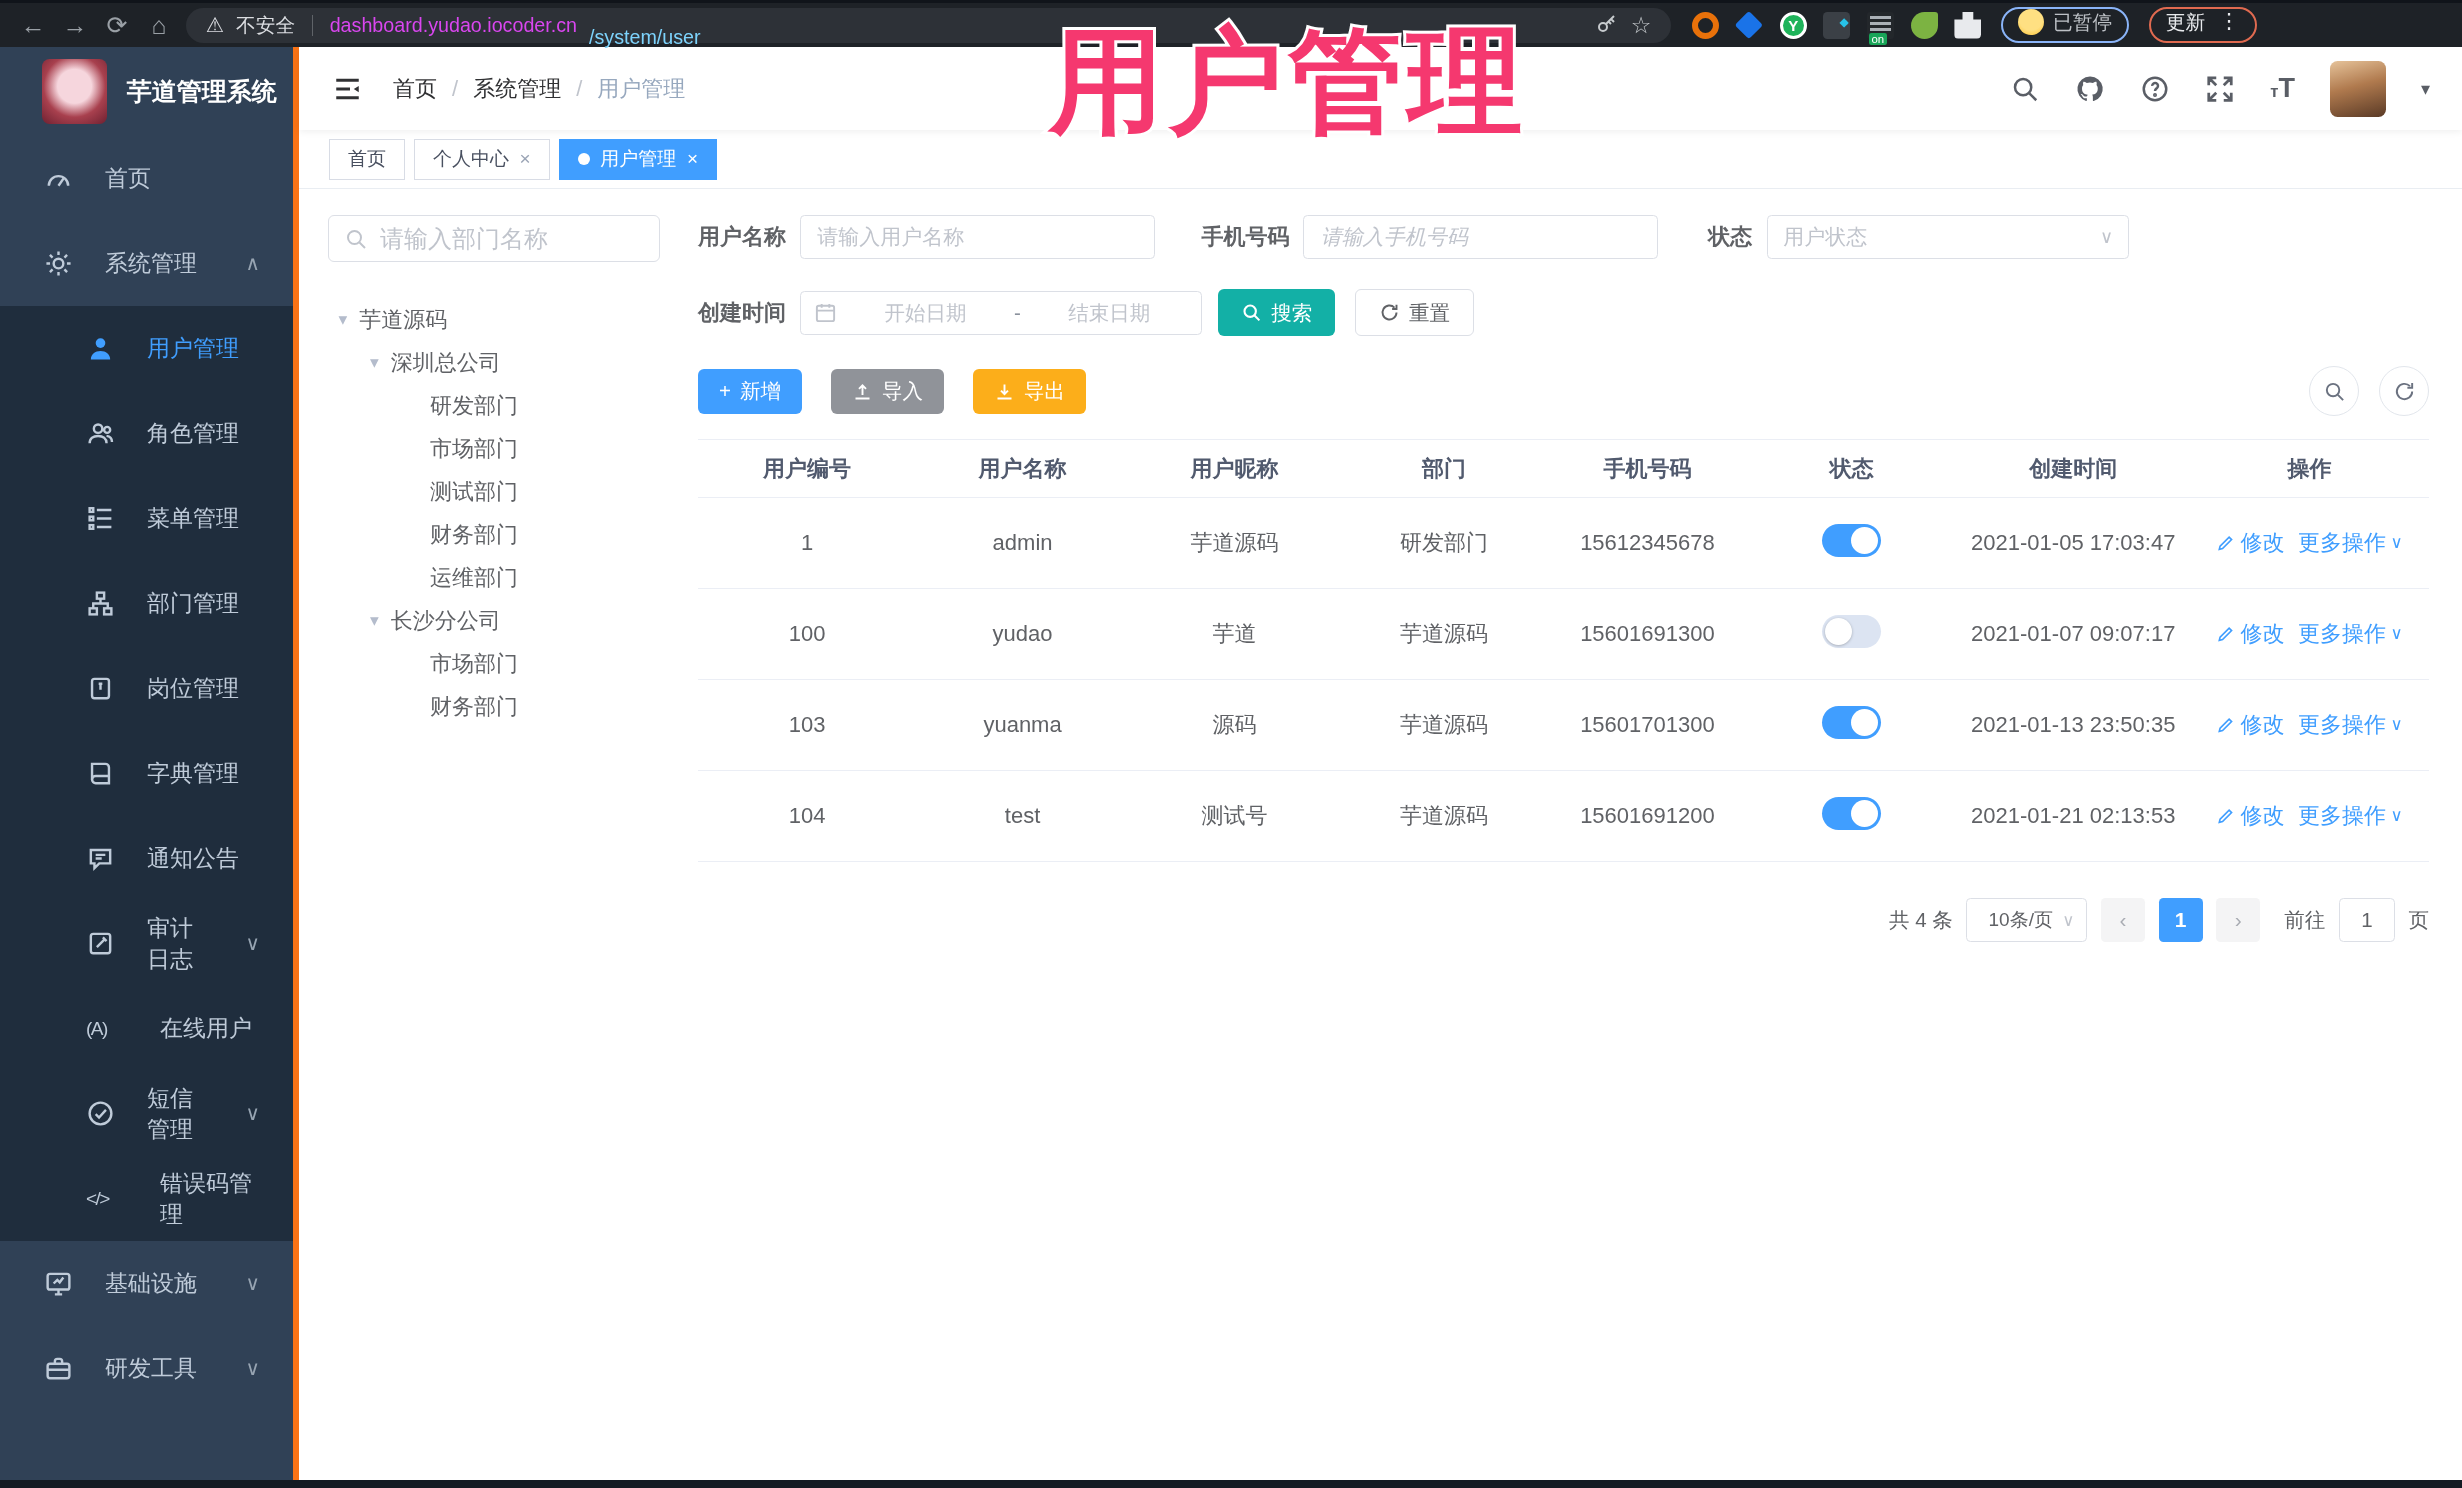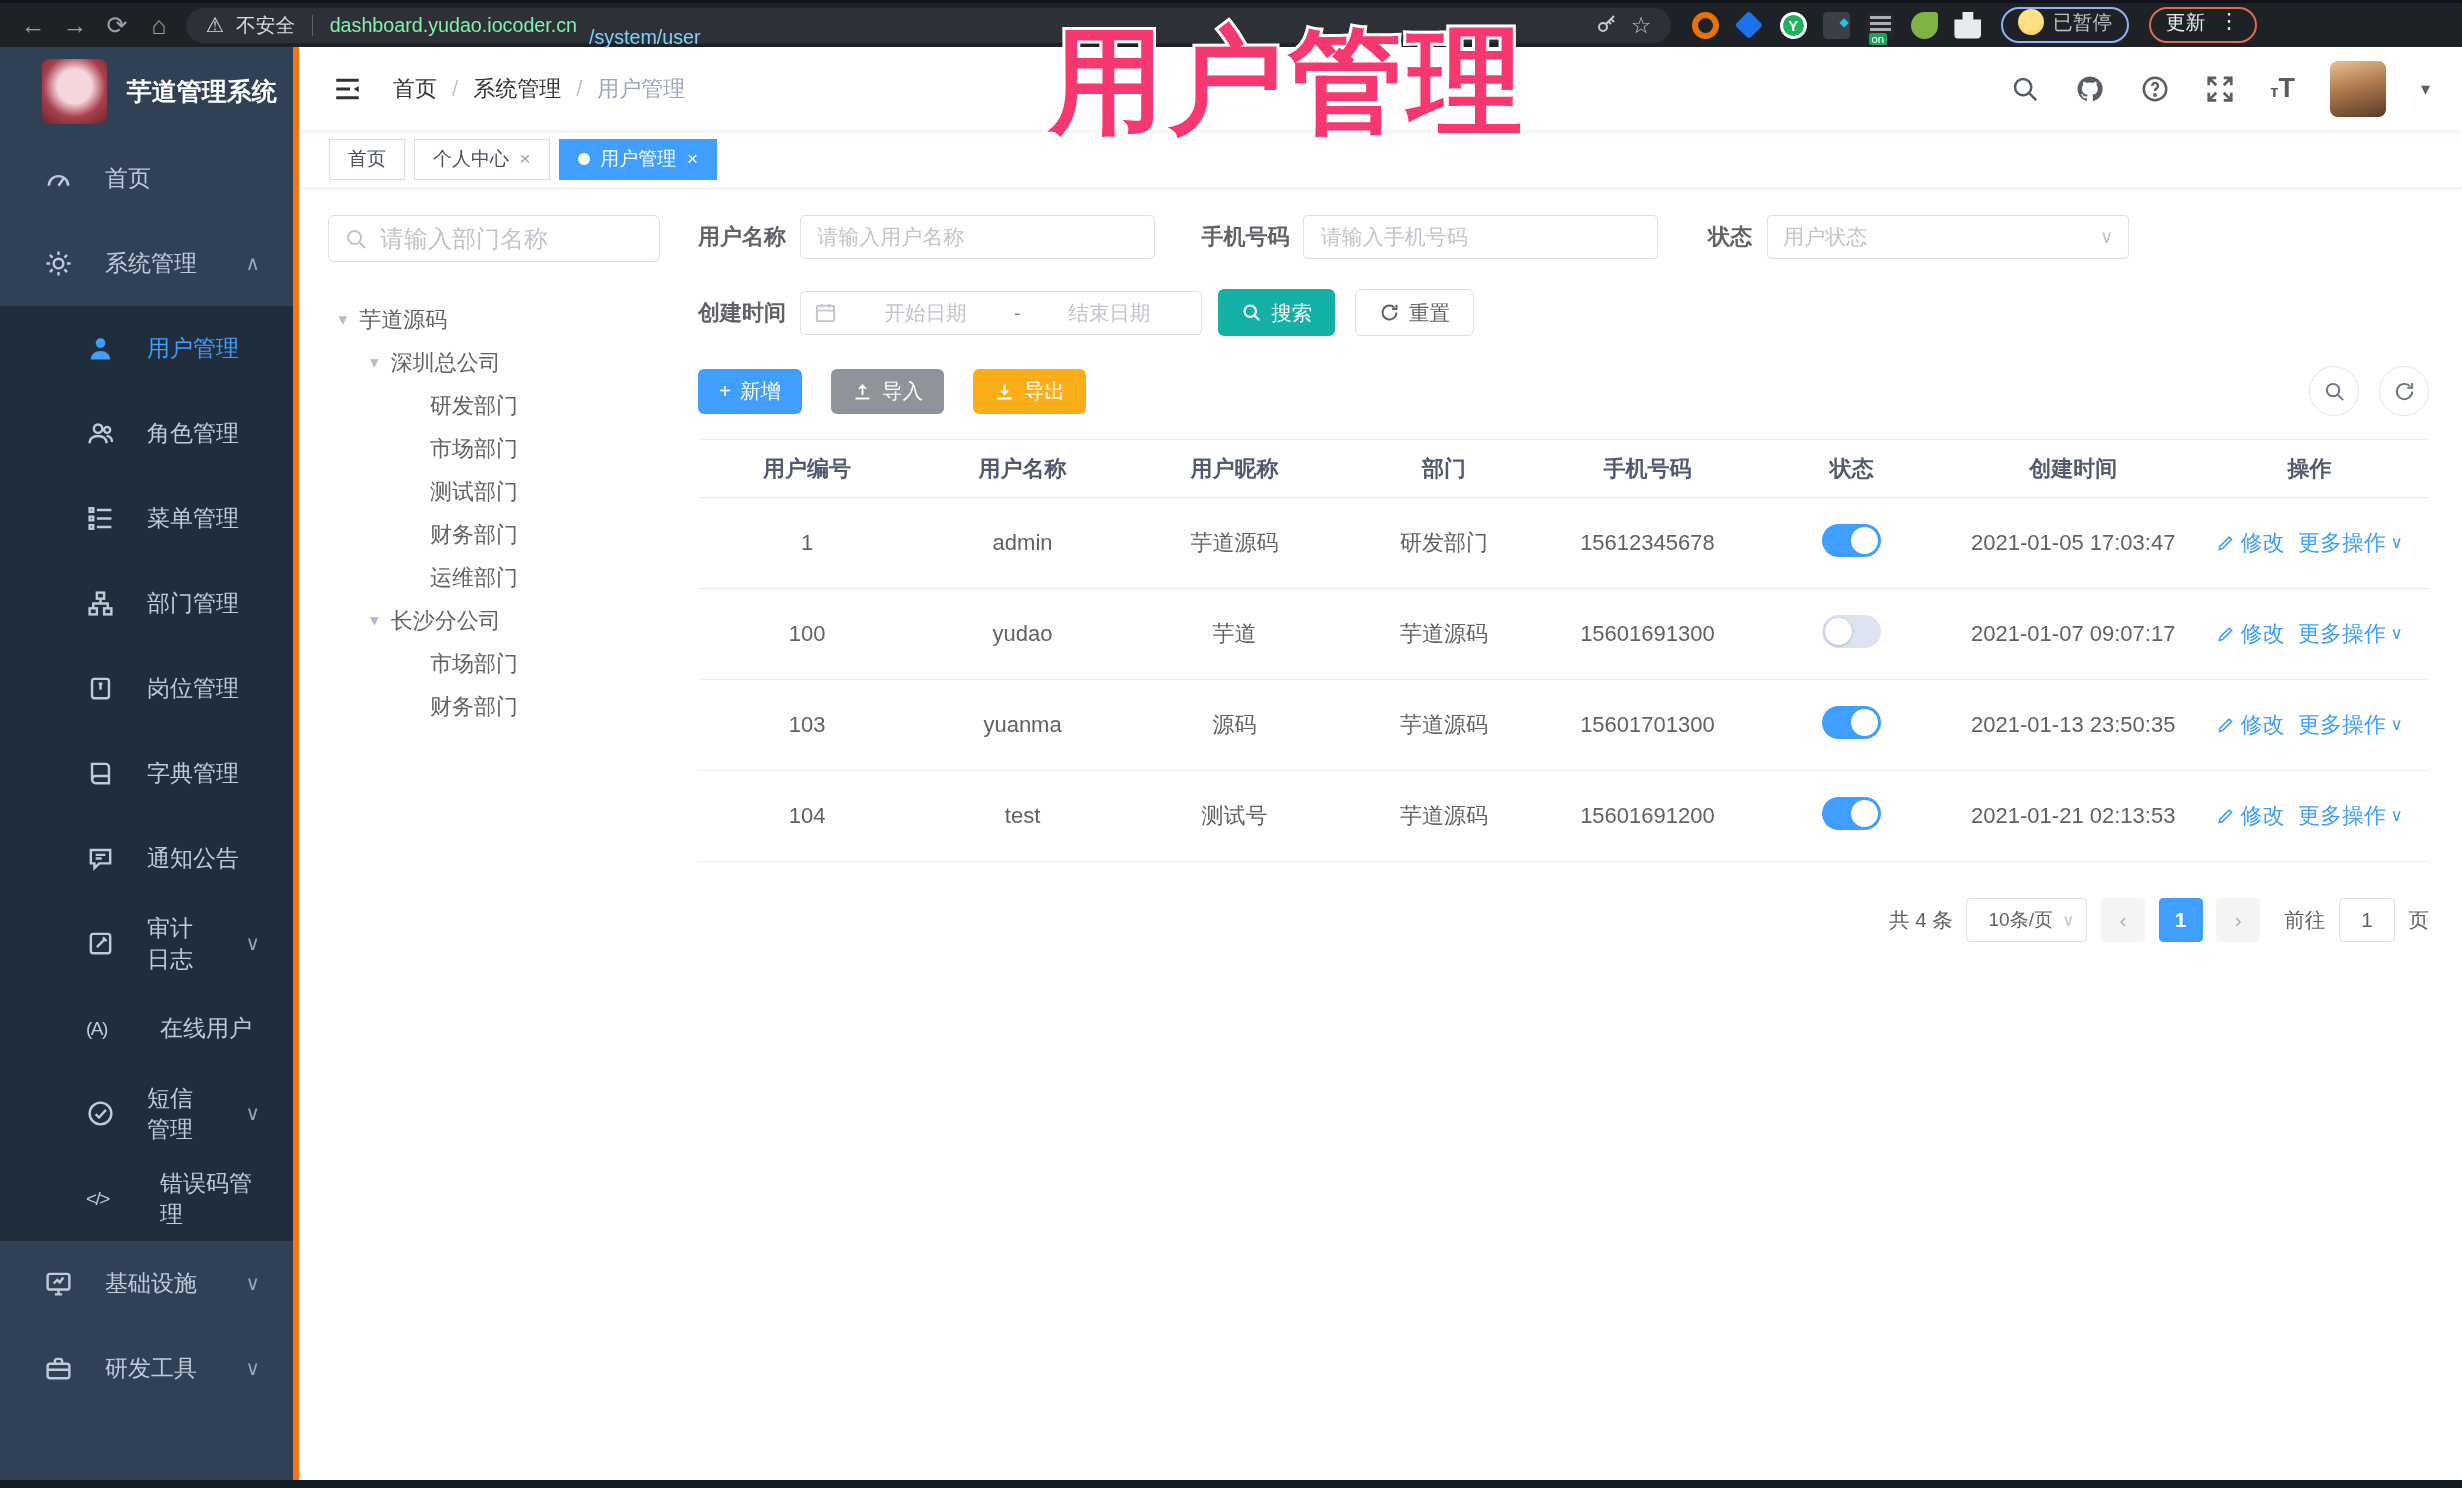--- a/index.html
+++ b/index.html
@@ -9,21 +9,21 @@
 
   
   .browser-bar { height:47px; background:#1e2227; border-top:3.8px solid #10141a;
     display:flex; align-items:center; padding:0 12px; position:relative; z-index:40; }
   .nav-ico { width:42px; text-align:center; color:#9aa0a6; font-size:25px; line-height:43px; flex:none; cursor:pointer; }
   .addr-pill { height:35px; width:1485px; background:#2d3137; border-radius:18px; margin-left:6px;
     display:flex; align-items:center; padding:0 19.7px; gap:12px; color:#e8eaed; font-size:19.7px; flex:none; }
   .warn-ico { color:#dadce0; font-size:20.5px; }
   .sec-label { color:#dadce0; }
   .addr-div { width:1.5px; height:21px; background:#5f6368; margin:0 4.5px; }
-  .url-host { color:#86efac; }
+  .url-host { color:#d946ef; }
   .url-path { color:#7dd3fc;margin-top:24px; }
   .pill-spacer { flex:1; }
   .pill-ico { color:#c6cacd; }
   .star { font-size:23px; color:#c6cacd; }
   .ext-area { display:flex; align-items:center; gap:16.7px; margin-left:21px; }
   .ext { width:27px; height:27px; flex:none; }
   .ext.ring { border:6.8px solid #e8710a; border-radius:50%; }
   .ext.diamond { background:#1a73e8; width:19.7px; height:19.7px; transform:rotate(45deg); border-radius:3px; margin:0 3.8px; }
   .ext.gcircle { background:#1eb35a; border-radius:50%; border:3px solid #fff; display:grid; place-items:center; color:#fff; font-size:15px; font-weight:bold; }
   .ext.grid { background:linear-gradient(#3b4046,#3b4046); border-radius:4.5px; position:relative; }
@@ -422,21 +422,21 @@
       </div>
 
       <div class="work">
 
         <div class="filter-row">
           <span class="flabel" style="margin-right:13.6px;">用户名称</span>
           <div class="inp" style="width:355px;">
             <input placeholder="请输入用户名称" style="">
           </div>
           <span class="flabel" style="margin-left:47px; margin-right:13.6px;">手机号码</span>
-          <div class="inp" style="width:355px;">
+          <div class="inp" style="width:355px;font-style:italic;">
             <input placeholder="请输入手机号码" style="">
           </div>
           <span class="flabel" style="margin-left:50px; margin-right:15px;">状态</span>
           <div class="sel" style="width:362px;">
             <span class="selv">用户状态</span>
             <span class="vchev">∨</span>
           </div>
         </div>
 
         <div class="filter-row">

